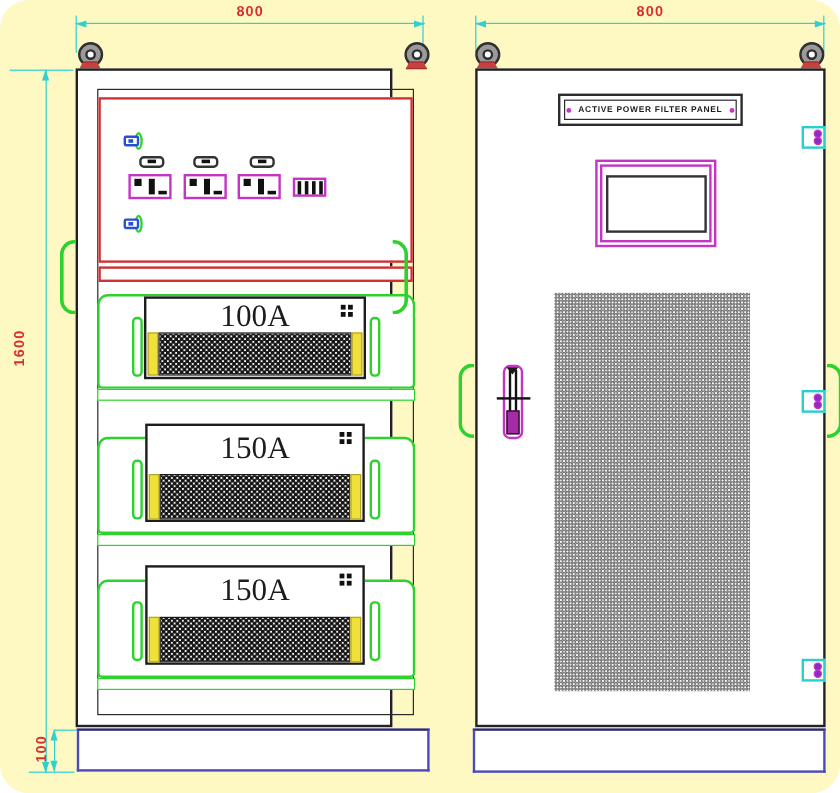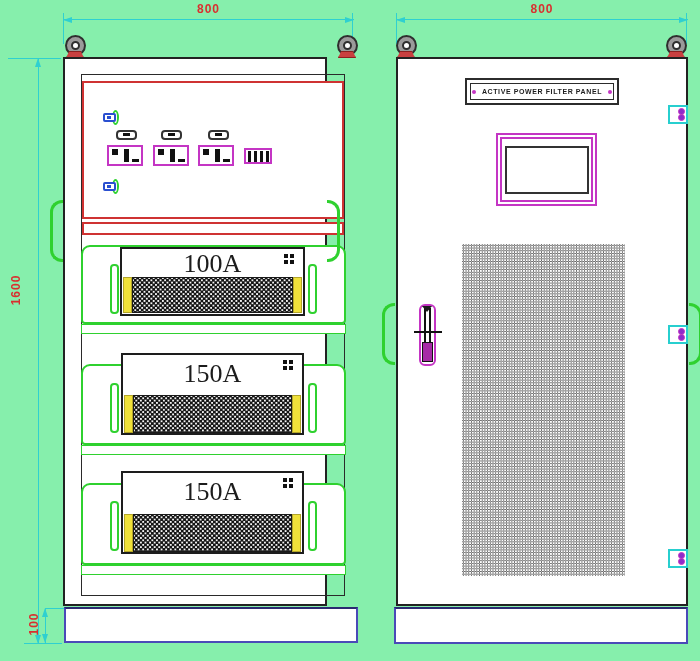--- a/index.html
+++ b/index.html
@@ -1,22 +1,22 @@
 <!DOCTYPE html>
 <html style="--dimension-line: #2fd0d0; --dimension-text: #d92f2f; --outline: #222222; --compartment-border: #cf3232; --rail-green: #2fd12f; --magenta: #c435c4; --base-blue: #4a4ab8; --lug-blue: #2a4fd0; --yellow: #f0e13a;"><head>
 <meta charset="utf-8">
 <style>
   :root{
     --dimension-line:#2fd0d0; --dimension-text:#d92f2f; --outline:#222222;
     --compartment-border:#cf3232; --rail-green:#2fd12f; --magenta:#c435c4;
     --base-blue:#4a4ab8; --lug-blue:#2a4fd0; --yellow:#f0e13a;
   }
   html,body{margin:0;padding:0;background:#ffffff;}
-  .canvas{position:relative;width:700px;height:661px;background:#86efac;overflow:hidden;
-          font-family:"Liberation Sans",sans-serif;}
+  .canvas{position:relative;width:700px;height:661px;background:#fef9c3;overflow:hidden;
+          font-family:"Liberation Sans",sans-serif;border-radius:24px;}
   
   .hline{position:absolute;height:0;border-top:1.5px solid var(--dimension-line);}
   .vline{position:absolute;width:0;border-left:1.5px solid var(--dimension-line);}
   .dimtext{position:absolute;color:var(--dimension-text);font-size:12px;font-weight:600;
            text-align:center;letter-spacing:1px;}
   .rot{transform:rotate(-90deg);}
   .arw{position:absolute;width:0;height:0;}
   .arw.l{border-top:3px solid transparent;border-bottom:3px solid transparent;border-right:9px solid var(--dimension-line);}
   .arw.r{border-top:3px solid transparent;border-bottom:3px solid transparent;border-left:9px solid var(--dimension-line);}
   .arw.u{border-left:3px solid transparent;border-right:3px solid transparent;border-bottom:9px solid var(--dimension-line);}

